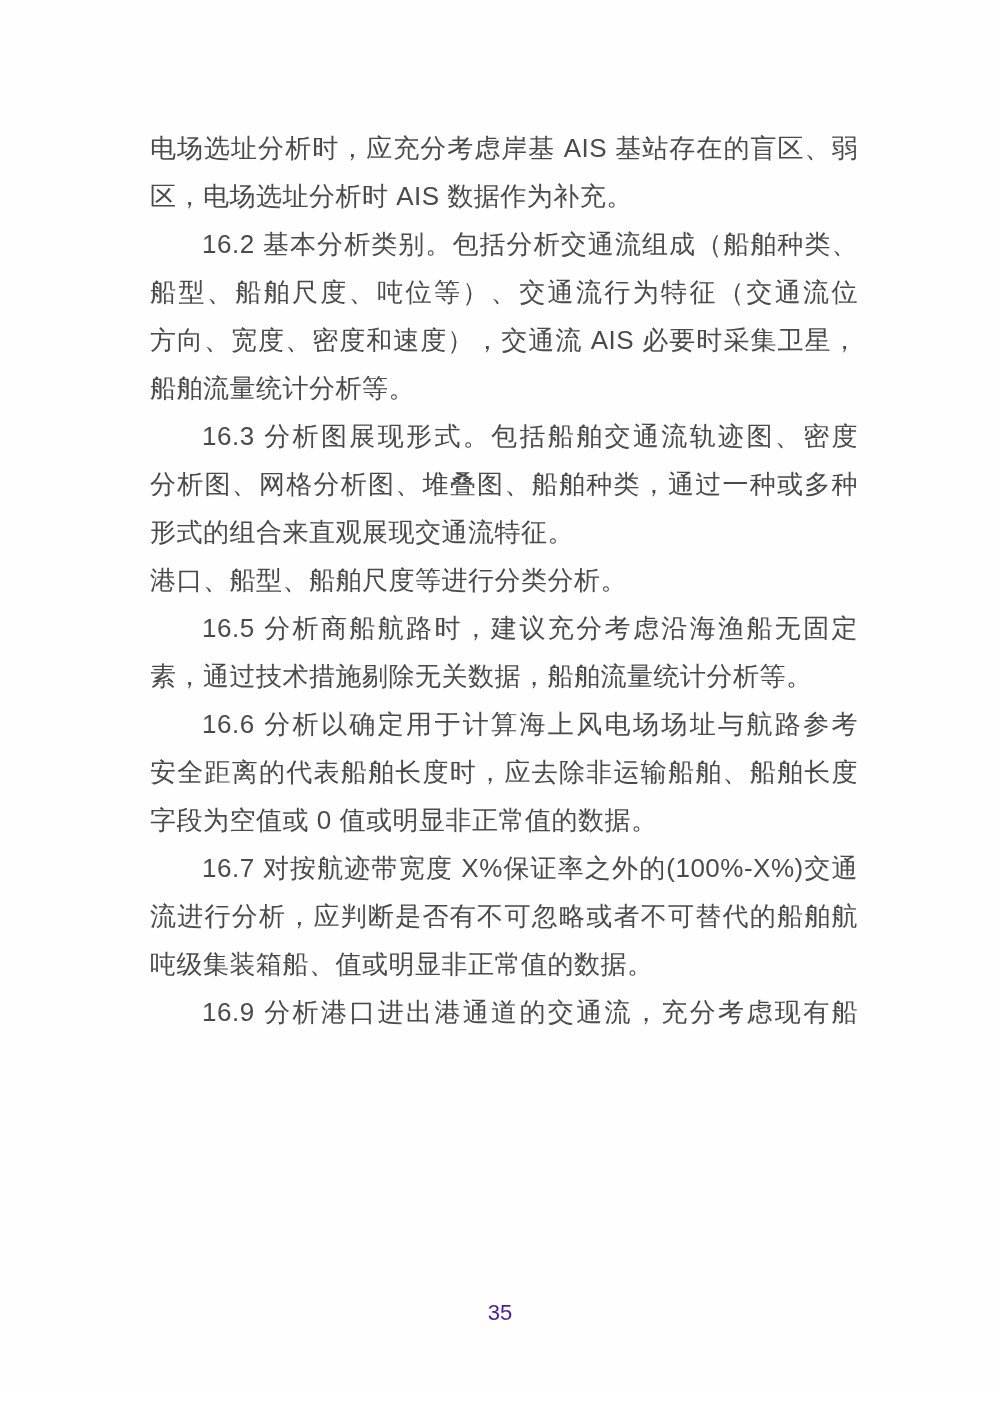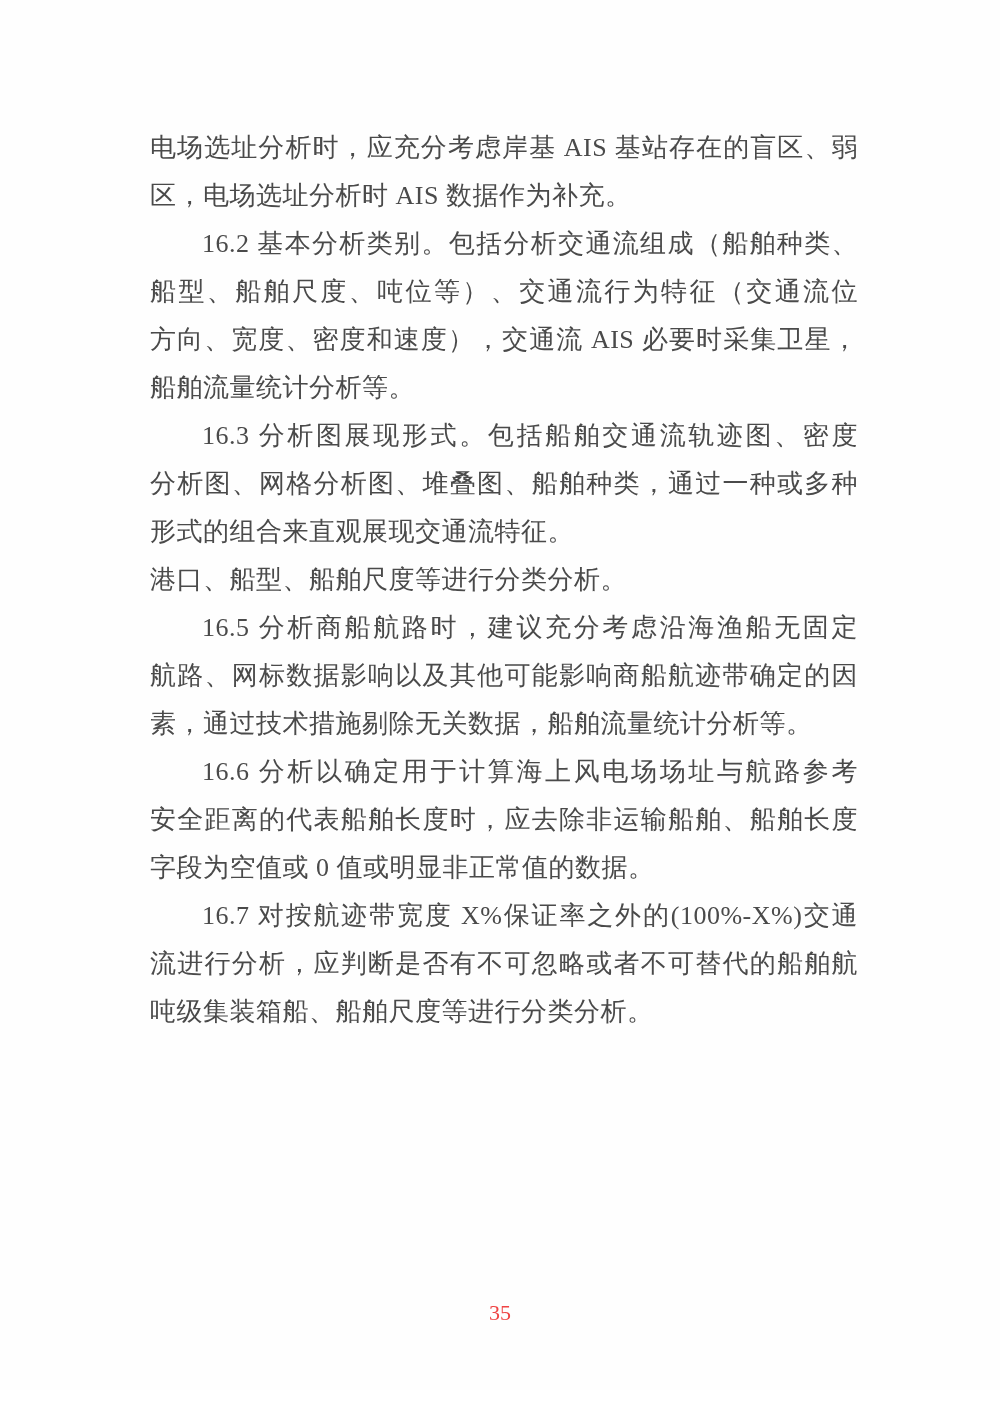--- a/index.html
+++ b/index.html
@@ -6,21 +6,21 @@
     margin: 0;
     padding: 0;
     background: #ffffff;
   }
   .page {
     position: relative;
     width: 1000px;
     height: 1390px;
     background: #fefefe;
     overflow: hidden;
-    font-family: Liberation Serif, serif;
+    font-family: Liberation Sans, sans-serif;
     color: #4a4a4a;
   }
   .text-block {
     position: absolute;
     left: 150px;
     top: 124px;
     width: 708px;
   }
   .line {
     height: 48px;
@@ -49,42 +49,42 @@
     text-indent: 2em;
   }
   .page-number {
     position: absolute;
     top: 1300px;
     left: 0;
     width: 100%;
     text-align: center;
     font-size: 22px;
     line-height: 26px;
-    color: #ef4444;
+    color: #4c1d95;
   }
 </style>
 </head>
 <body>
 
 <div class="page">
   <div class="text-block">
     <div class="line j">电场选址分析时，应充分考虑岸基 AIS 基站存在的盲区、弱</div>
     <div class="line e">区，电场选址分析时 AIS 数据作为补充。</div>
     <div class="line j i">16.2 基本分析类别。包括分析交通流组成（船舶种类、</div>
     <div class="line j">船型、船舶尺度、吨位等）、交通流行为特征（交通流位置、</div>
     <div class="line j">方向、宽度、密度和速度），交通流 AIS 必要时采集卫星，</div>
     <div class="line e">船舶流量统计分析等。</div>
     <div class="line j i">16.3 分析图展现形式。包括船舶交通流轨迹图、密度</div>
     <div class="line j">分析图、网格分析图、堆叠图、船舶种类，通过一种或多种</div>
     <div class="line e">形式的组合来直观展现交通流特征。</div>
     <div class="line e">港口、船型、船舶尺度等进行分类分析。</div>
     <div class="line j i">16.5 分析商船航路时，建议充分考虑沿海渔船无固定</div>
-    <div class="line j">航路、网标数据影响以及其他可能影响商船航迹带确定的因</div>
     <div class="line e">素，通过技术措施剔除无关数据，船舶流量统计分析等。</div>
     <div class="line j i">16.6 分析以确定用于计算海上风电场场址与航路参考</div>
     <div class="line j">安全距离的代表船舶长度时，应去除非运输船舶、船舶长度</div>
     <div class="line e">字段为空值或 0 值或明显非正常值的数据。</div>
     <div class="line j i">16.7 对按航迹带宽度 X%保证率之外的(100%-X%)交通</div>
     <div class="line j">流进行分析，应判断是否有不可忽略或者不可替代的船舶航</div>
-    <div class="line e">吨级集装箱船、船舶尺度等进行分类分析。</div>
+    <div class="line e">吨级集装箱船、值或明显非正常值的数据。</div>
+    <div class="line j i">16.9 分析港口进出港通道的交通流，充分考虑现有船</div>
   </div>
   <div class="page-number">35</div>
 </div>
 
 </body></html>

